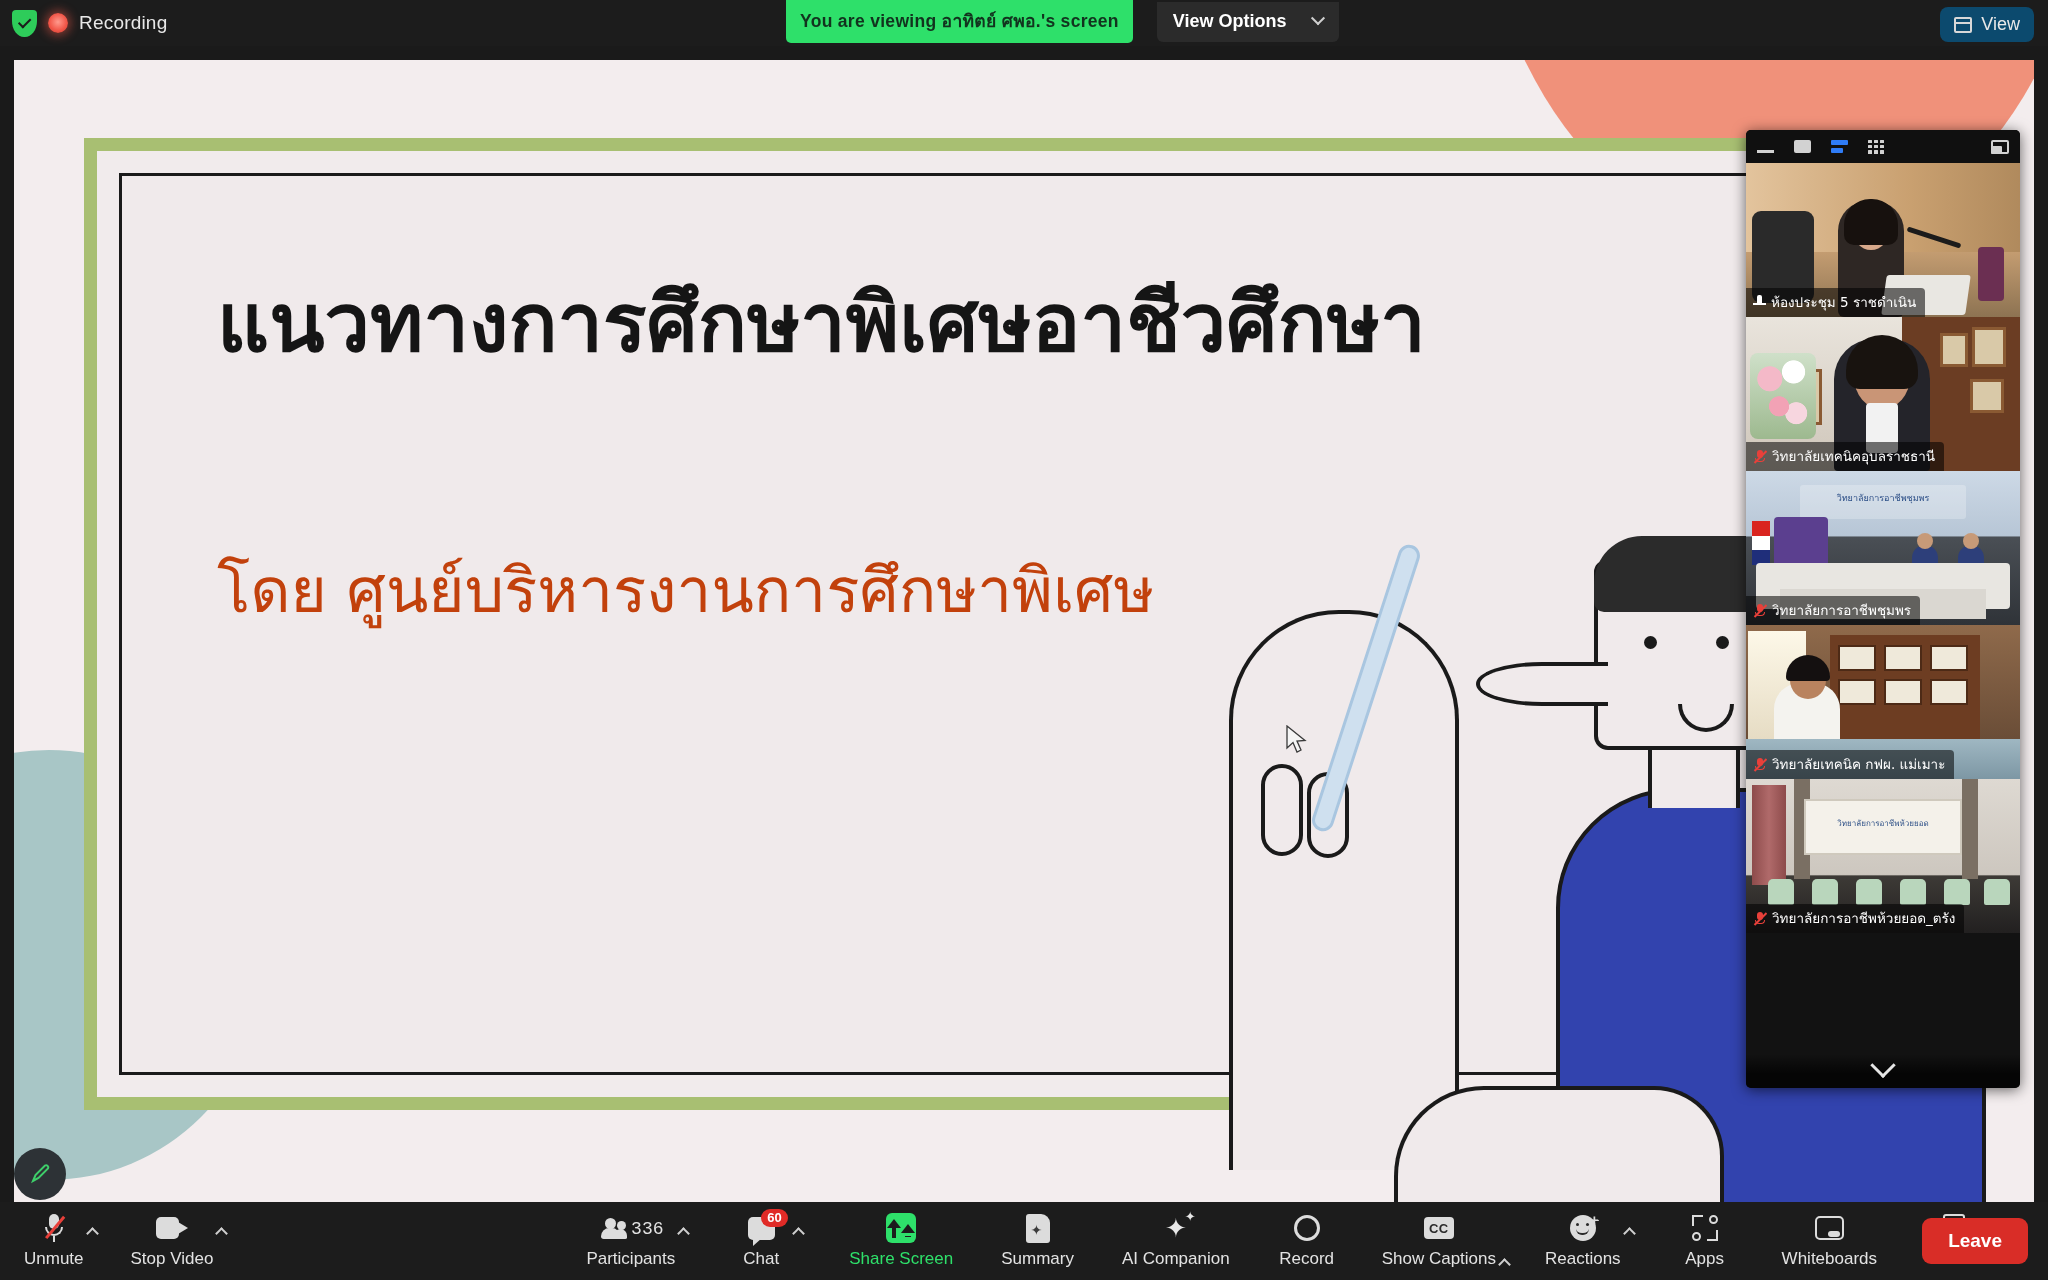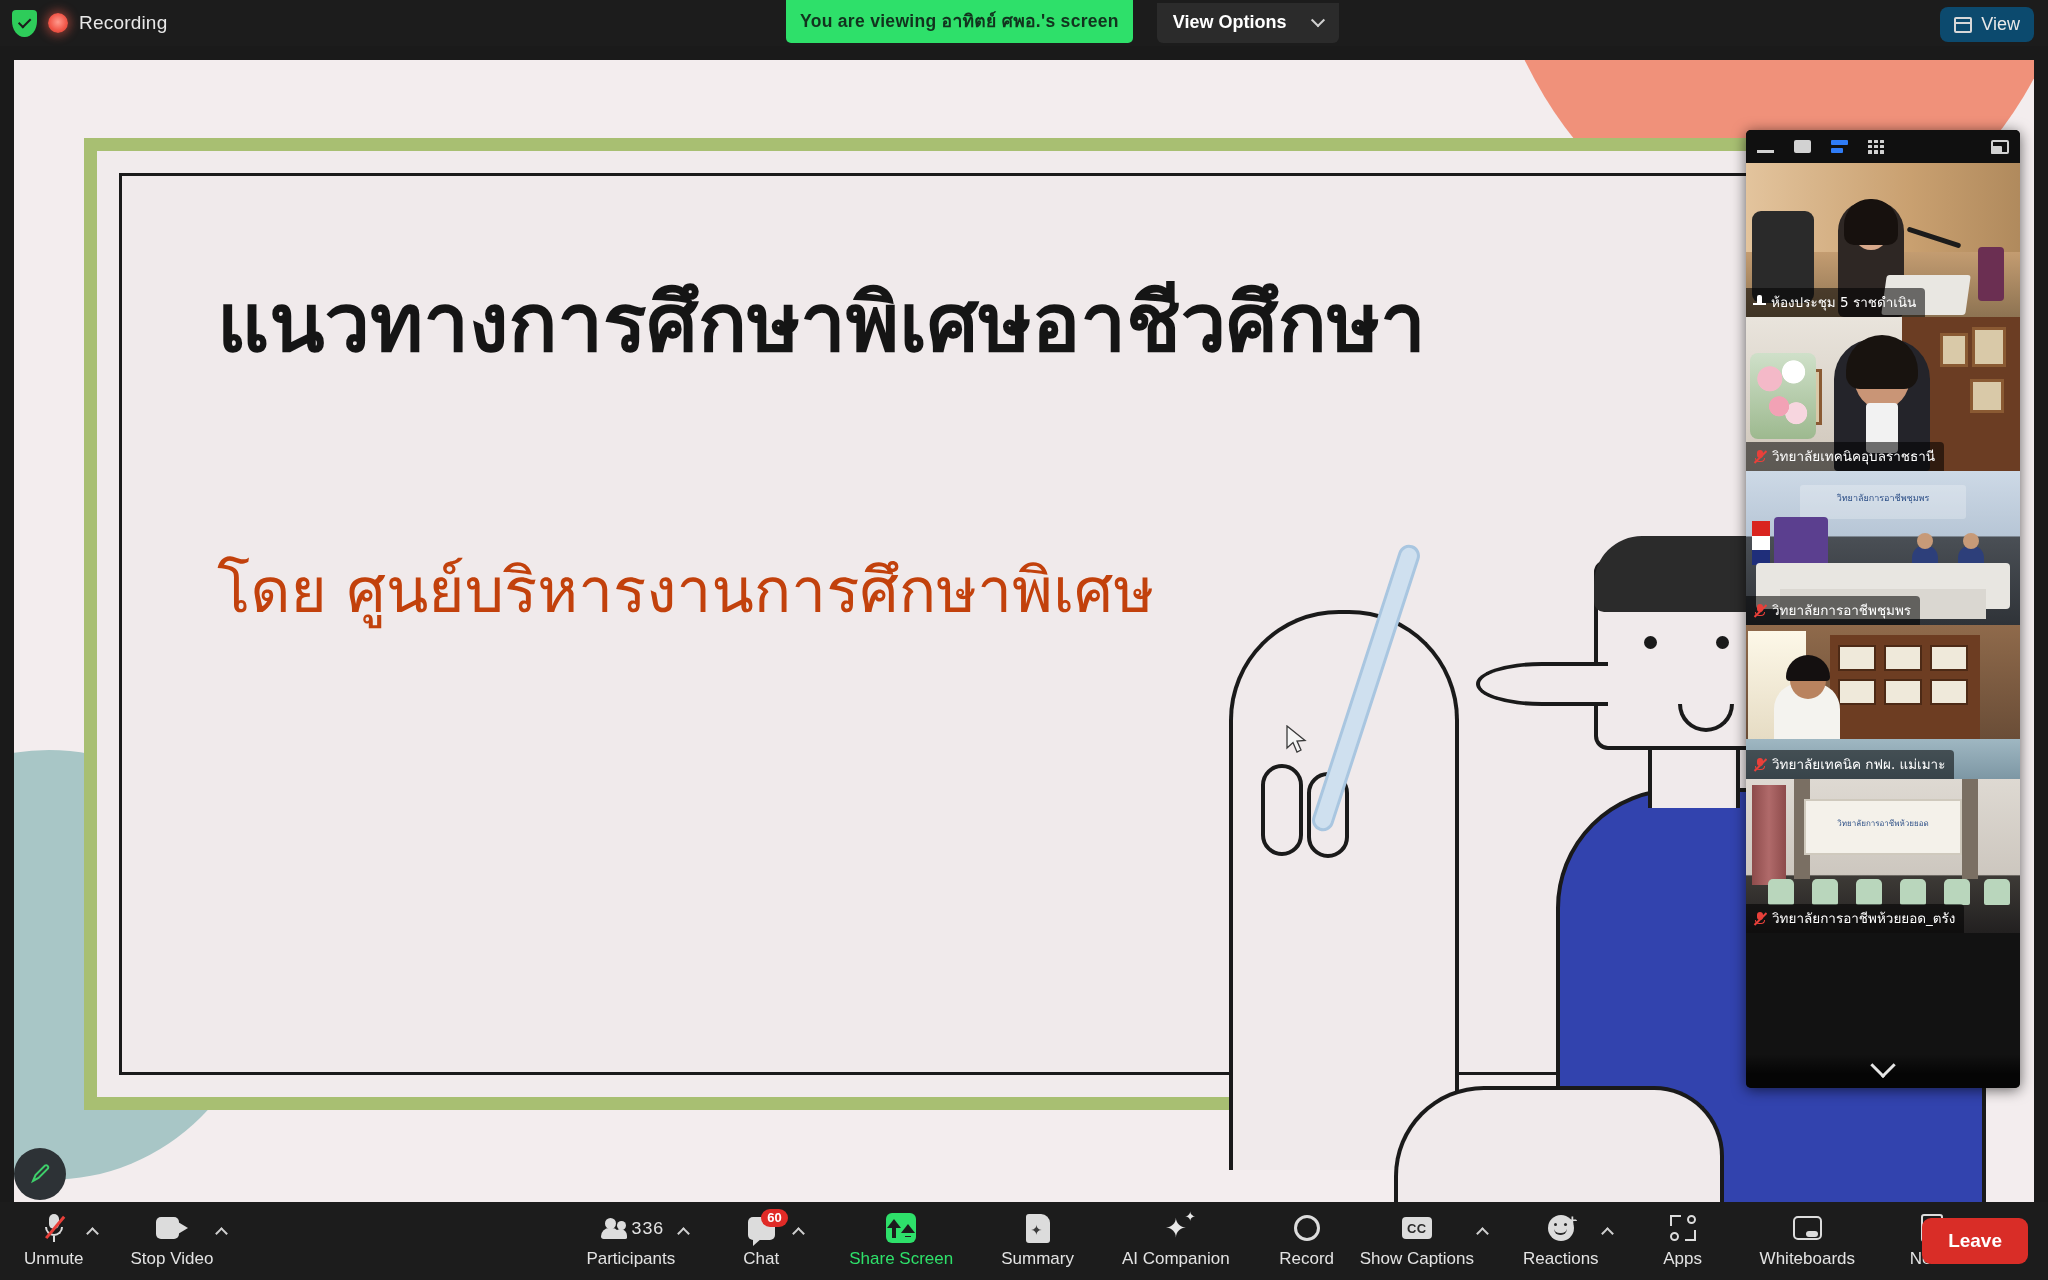--- a/index.html
+++ b/index.html
@@ -13,21 +13,21 @@
   .shield { width:25px; height:27px; background:#2ecc5a; position:relative;
     border-radius:4px 4px 12px 12px / 4px 4px 16px 16px; display:flex;
     align-items:center; justify-content:center; }
   .shield::after { content:""; width:10px; height:5px; border-left:2.6px solid #1c1c1c;
     border-bottom:2.6px solid #1c1c1c; transform:rotate(-45deg) translate(1px,-1.5px); }
   .recdot { width:20px; height:20px; border-radius:50%;
     background:radial-gradient(circle at 50% 45%, #ff9a8d 0%, #f2584a 55%, #c9392c 100%);
     box-shadow:0 0 10px 3px rgba(242,88,74,.45); }
   .rec-label { color:#e8e8e8; font-size:19px; letter-spacing:.2px; }
 
-  #viewing-wrap { position:absolute; left:786px; top:0px; display:flex; align-items:flex-end; }
+  #viewing-wrap { position:absolute; left:786px; top:0px; display:flex; align-items:center; }
   #viewing-banner { background:#2ee06a; color:#12331e; font-size:17.5px; font-weight:bold;
     padding:7px 14px 8px; border-radius:0 0 5px 5px; white-space:nowrap; letter-spacing:.3px; }
   #view-options { margin-left:24px; background:#2b2b2b; color:#fff; font-size:18px;
     font-weight:bold; padding:9px 16px 10px; border-radius:0 0 6px 6px;
     display:flex; align-items:center; gap:26px; white-space:nowrap; }
   .chev-sm { width:10px; height:10px; border-right:2.2px solid #cfcfcf;
     border-bottom:2.2px solid #cfcfcf; transform:rotate(45deg) translate(-2px,-2px); }
 
   #view-btn { position:absolute; right:14px; top:7px; background:#0c4a6e;
     border-radius:8px; padding:7px 14px; display:flex; align-items:center; gap:9px;
@@ -626,21 +626,21 @@
     <div class="lbl">AI Companion</div>
   </div>
 
   <div class="tb-item" style="margin-left:48px;">
     <div class="icon-box">
         <span class="rec-ic"></span>
       </div>
     <div class="lbl">Record</div>
   </div>
 
-  <div class="tb-group" style="margin-left:24px;">
+  <div class="tb-group" style="margin-left:46px;align-items:flex-end;">
     <div class="tb-item">
       <div class="icon-box">
           <span class="cc-ic">CC</span>
         </div>
       <div class="lbl">Show Captions</div>
     </div>
     <span class="caret"></span>
   </div>
 
   <div class="tb-group" style="margin-left:36px;">

